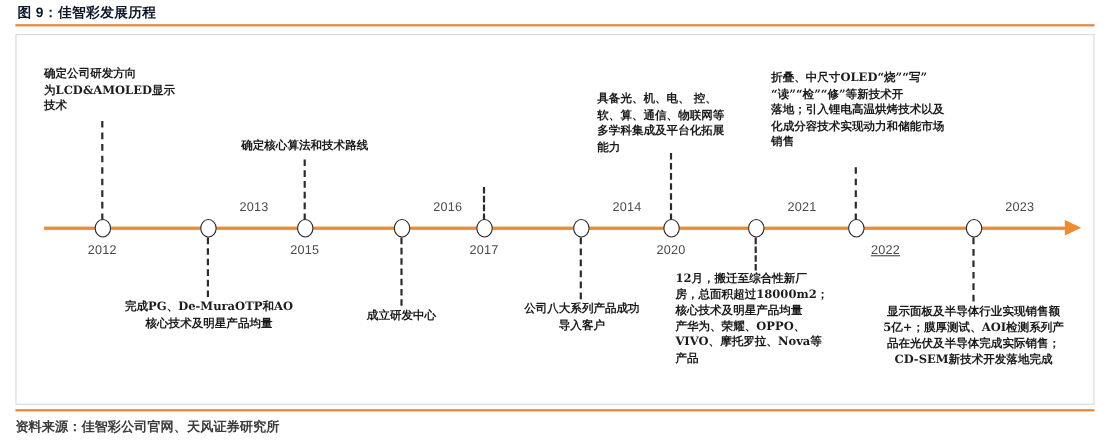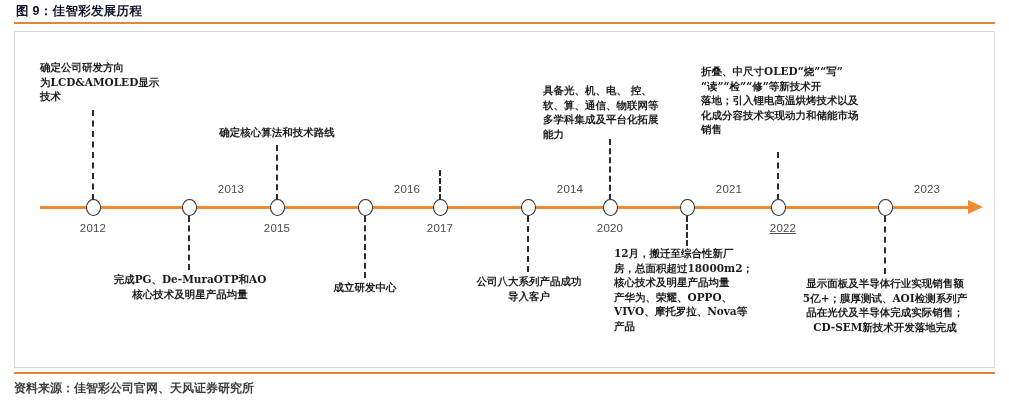--- a/index.html
+++ b/index.html
@@ -198,21 +198,21 @@
     <div class="year above" style="left:672px;">2021</div>
     <div class="connector" style="left:672px; top:184px; height:30px;"></div>
     <div class="event" style="left:599px; top:214px; width:152px;">12月，搬迁至综合性新厂
 房，总面积超过18000m2；
 核心技术及明星产品均量
 产华为、荣耀、OPPO、
 VIVO、摩托罗拉、Nova等
 产品</div>
 
     <div class="node" style="left:763px;"></div>
-    <div class="year below" style="left:768px;text-decoration:underline;">2022</div>
+    <div class="year below" style="left:790px;text-decoration:underline;">2022</div>
     <div class="connector" style="left:763px; top:120px; height:48px;"></div>
     <div class="event" style="left:686px; top:32px; width:172px;">折叠、中尺寸OLED“烧”“写”
 “读”“检”“修”等新技术开
 落地；引入锂电高温烘烤技术以及
 化成分容技术实现动力和储能市场
 销售</div>
 
     <div class="node" style="left:870px;"></div>
     <div class="year above" style="left:870px;">2023</div>
     <div class="connector" style="left:870px; top:184px; height:58px;"></div>

